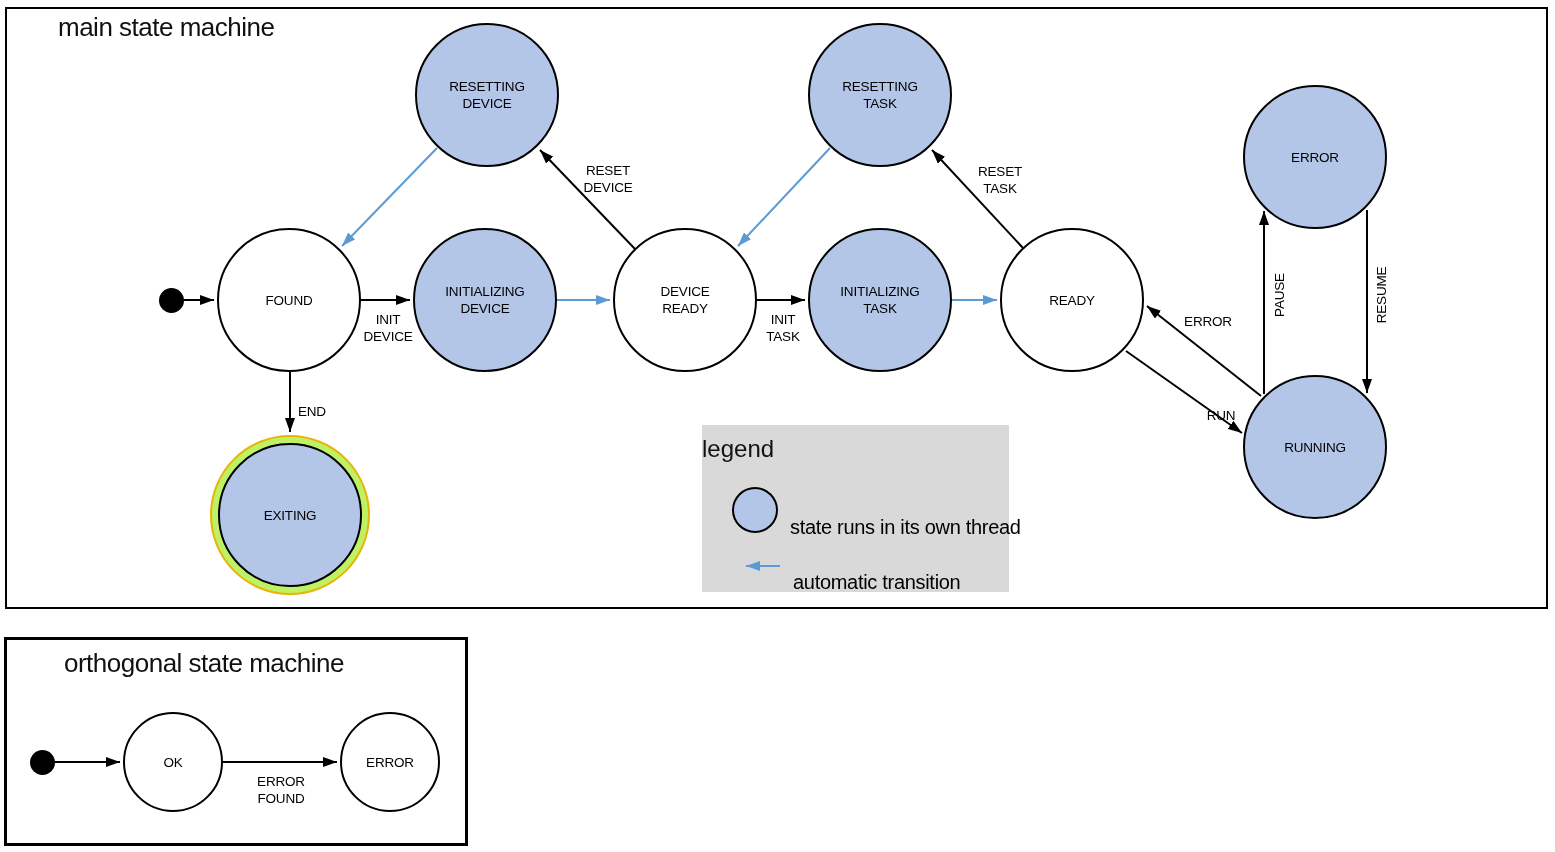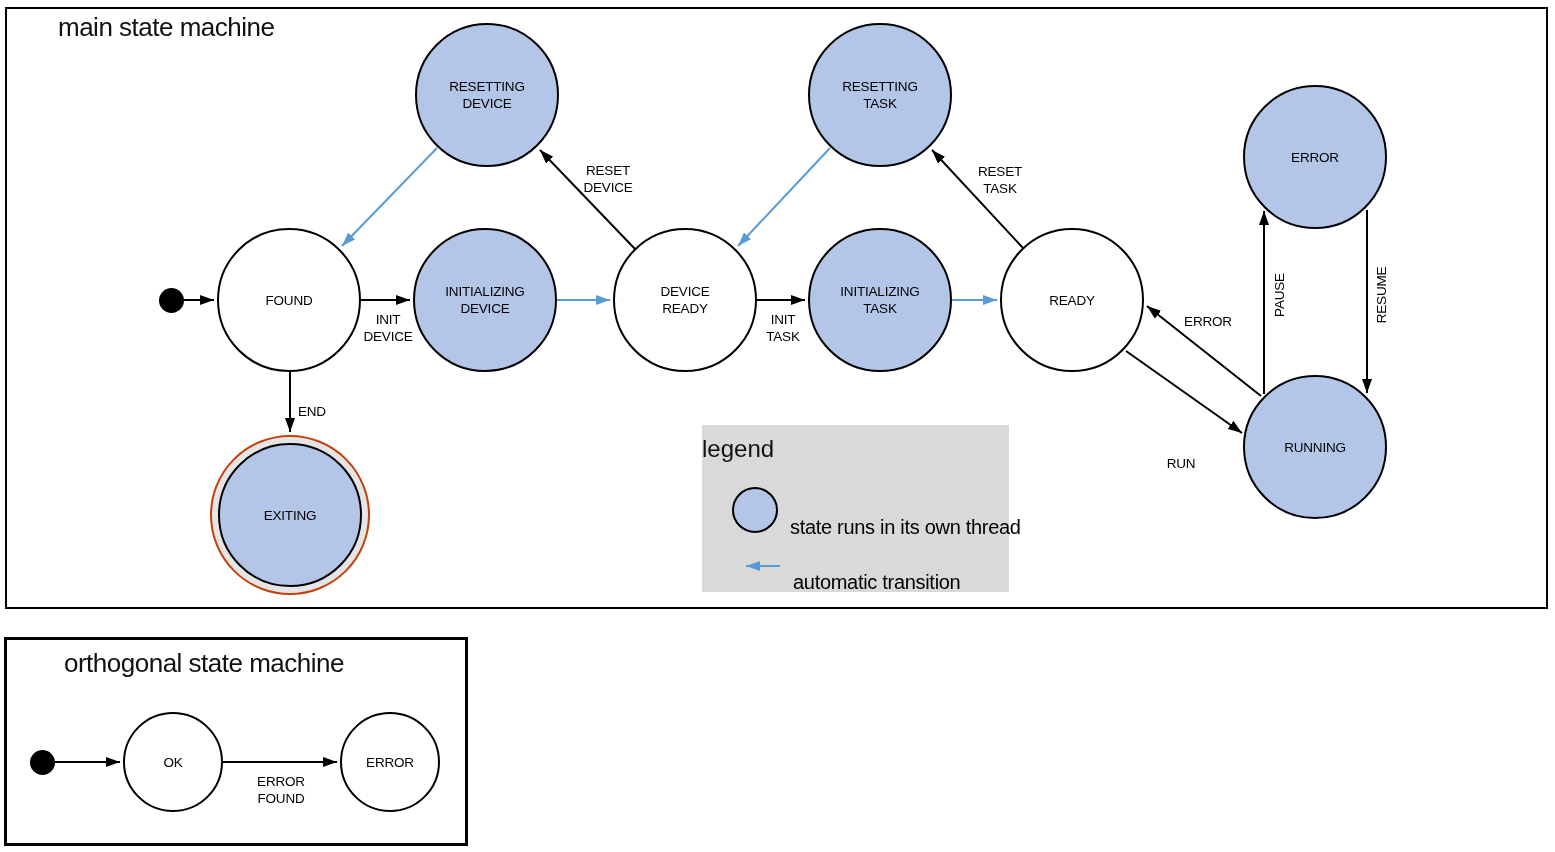--- a/index.html
+++ b/index.html
@@ -22,22 +22,22 @@
   svg.edges{position:absolute;left:0;top:0;width:1555px;height:852px;pointer-events:none;}
   svg.edges path.line{fill:none;stroke-width:2px;}
   path.edge-black{stroke:var(--edge-black);}
   path.edge-auto{stroke:var(--auto-blue);}
   .mk-black{fill:var(--edge-black);}
   .mk-blue{fill:var(--auto-blue);}
   .state{position:absolute;width:144px;height:144px;border:2px solid #000;border-radius:50%;
          background:#fff;display:flex;align-items:center;justify-content:center;text-align:center;}
   .state.threaded{background:var(--threaded-fill);align-items:center;}
   .state-label{font-size:13.5px;letter-spacing:-0.2px;line-height:17px;white-space:pre-line;font-weight:500;}
-  .final-ring{position:absolute;width:160px;height:160px;border:2px solid #c2410c;border-radius:50%;
-              background:#e5e5e5;display:flex;align-items:center;justify-content:center;}
+  .final-ring{position:absolute;width:160px;height:160px;border:2px solid #eab308;border-radius:50%;
+              background:#bef264;display:flex;align-items:center;justify-content:center;}
   .final-ring .state{position:relative;}
   .small-state{width:100px;height:100px;align-items:center;}
   .init-dot{position:absolute;width:25px;height:25px;background:#000;border-radius:50%;}
   .edge-label{position:absolute;font-size:13.5px;letter-spacing:-0.2px;line-height:17px;font-weight:500;
               white-space:pre-line;text-align:center;transform:translate(-50%,-50%);}
   .edge-label.vertical{transform:translate(-50%,-50%) rotate(-90deg);}
   .edge-label.left-anchor{transform:translate(0,-50%);text-align:center;}
   .legend{position:absolute;left:702px;top:425px;width:307px;height:167px;background:var(--legend-bg);}
   .legend-title{position:absolute;left:0;top:10px;width:100%;text-align:left;font-size:24px;color:#111;}
   .legend-circle{position:absolute;left:30px;top:62px;width:46px;height:46px;border:2px solid #000;
@@ -136,21 +136,21 @@
   </div>
 
   <div class="edge-label" style="left:388px;top:328px;">INIT
 DEVICE</div>
   <div class="edge-label" style="left:608px;top:179px;">RESET
 DEVICE</div>
   <div class="edge-label" style="left:783px;top:328px;">INIT
 TASK</div>
   <div class="edge-label" style="left:1000px;top:180px;">RESET
 TASK</div>
-  <div class="edge-label" style="left:1181px;top:415px;margin-top:48px;">RUN</div>
+  <div class="edge-label" style="left:1221px;top:415px;">RUN</div>
   <div class="edge-label" style="left:1208px;top:321px;">ERROR</div>
   <div class="edge-label vertical" style="left:1279px;top:295px;">PAUSE</div>
   <div class="edge-label vertical" style="left:1381px;top:295px;">RESUME</div>
   <div class="edge-label left-anchor" style="left:298px;top:411px;">END</div>
   <div class="edge-label" style="left:281px;top:790px;">ERROR
 FOUND</div>
 
   <div class="legend">
     <div class="legend-title">legend</div>
     <div class="legend-circle"></div>

